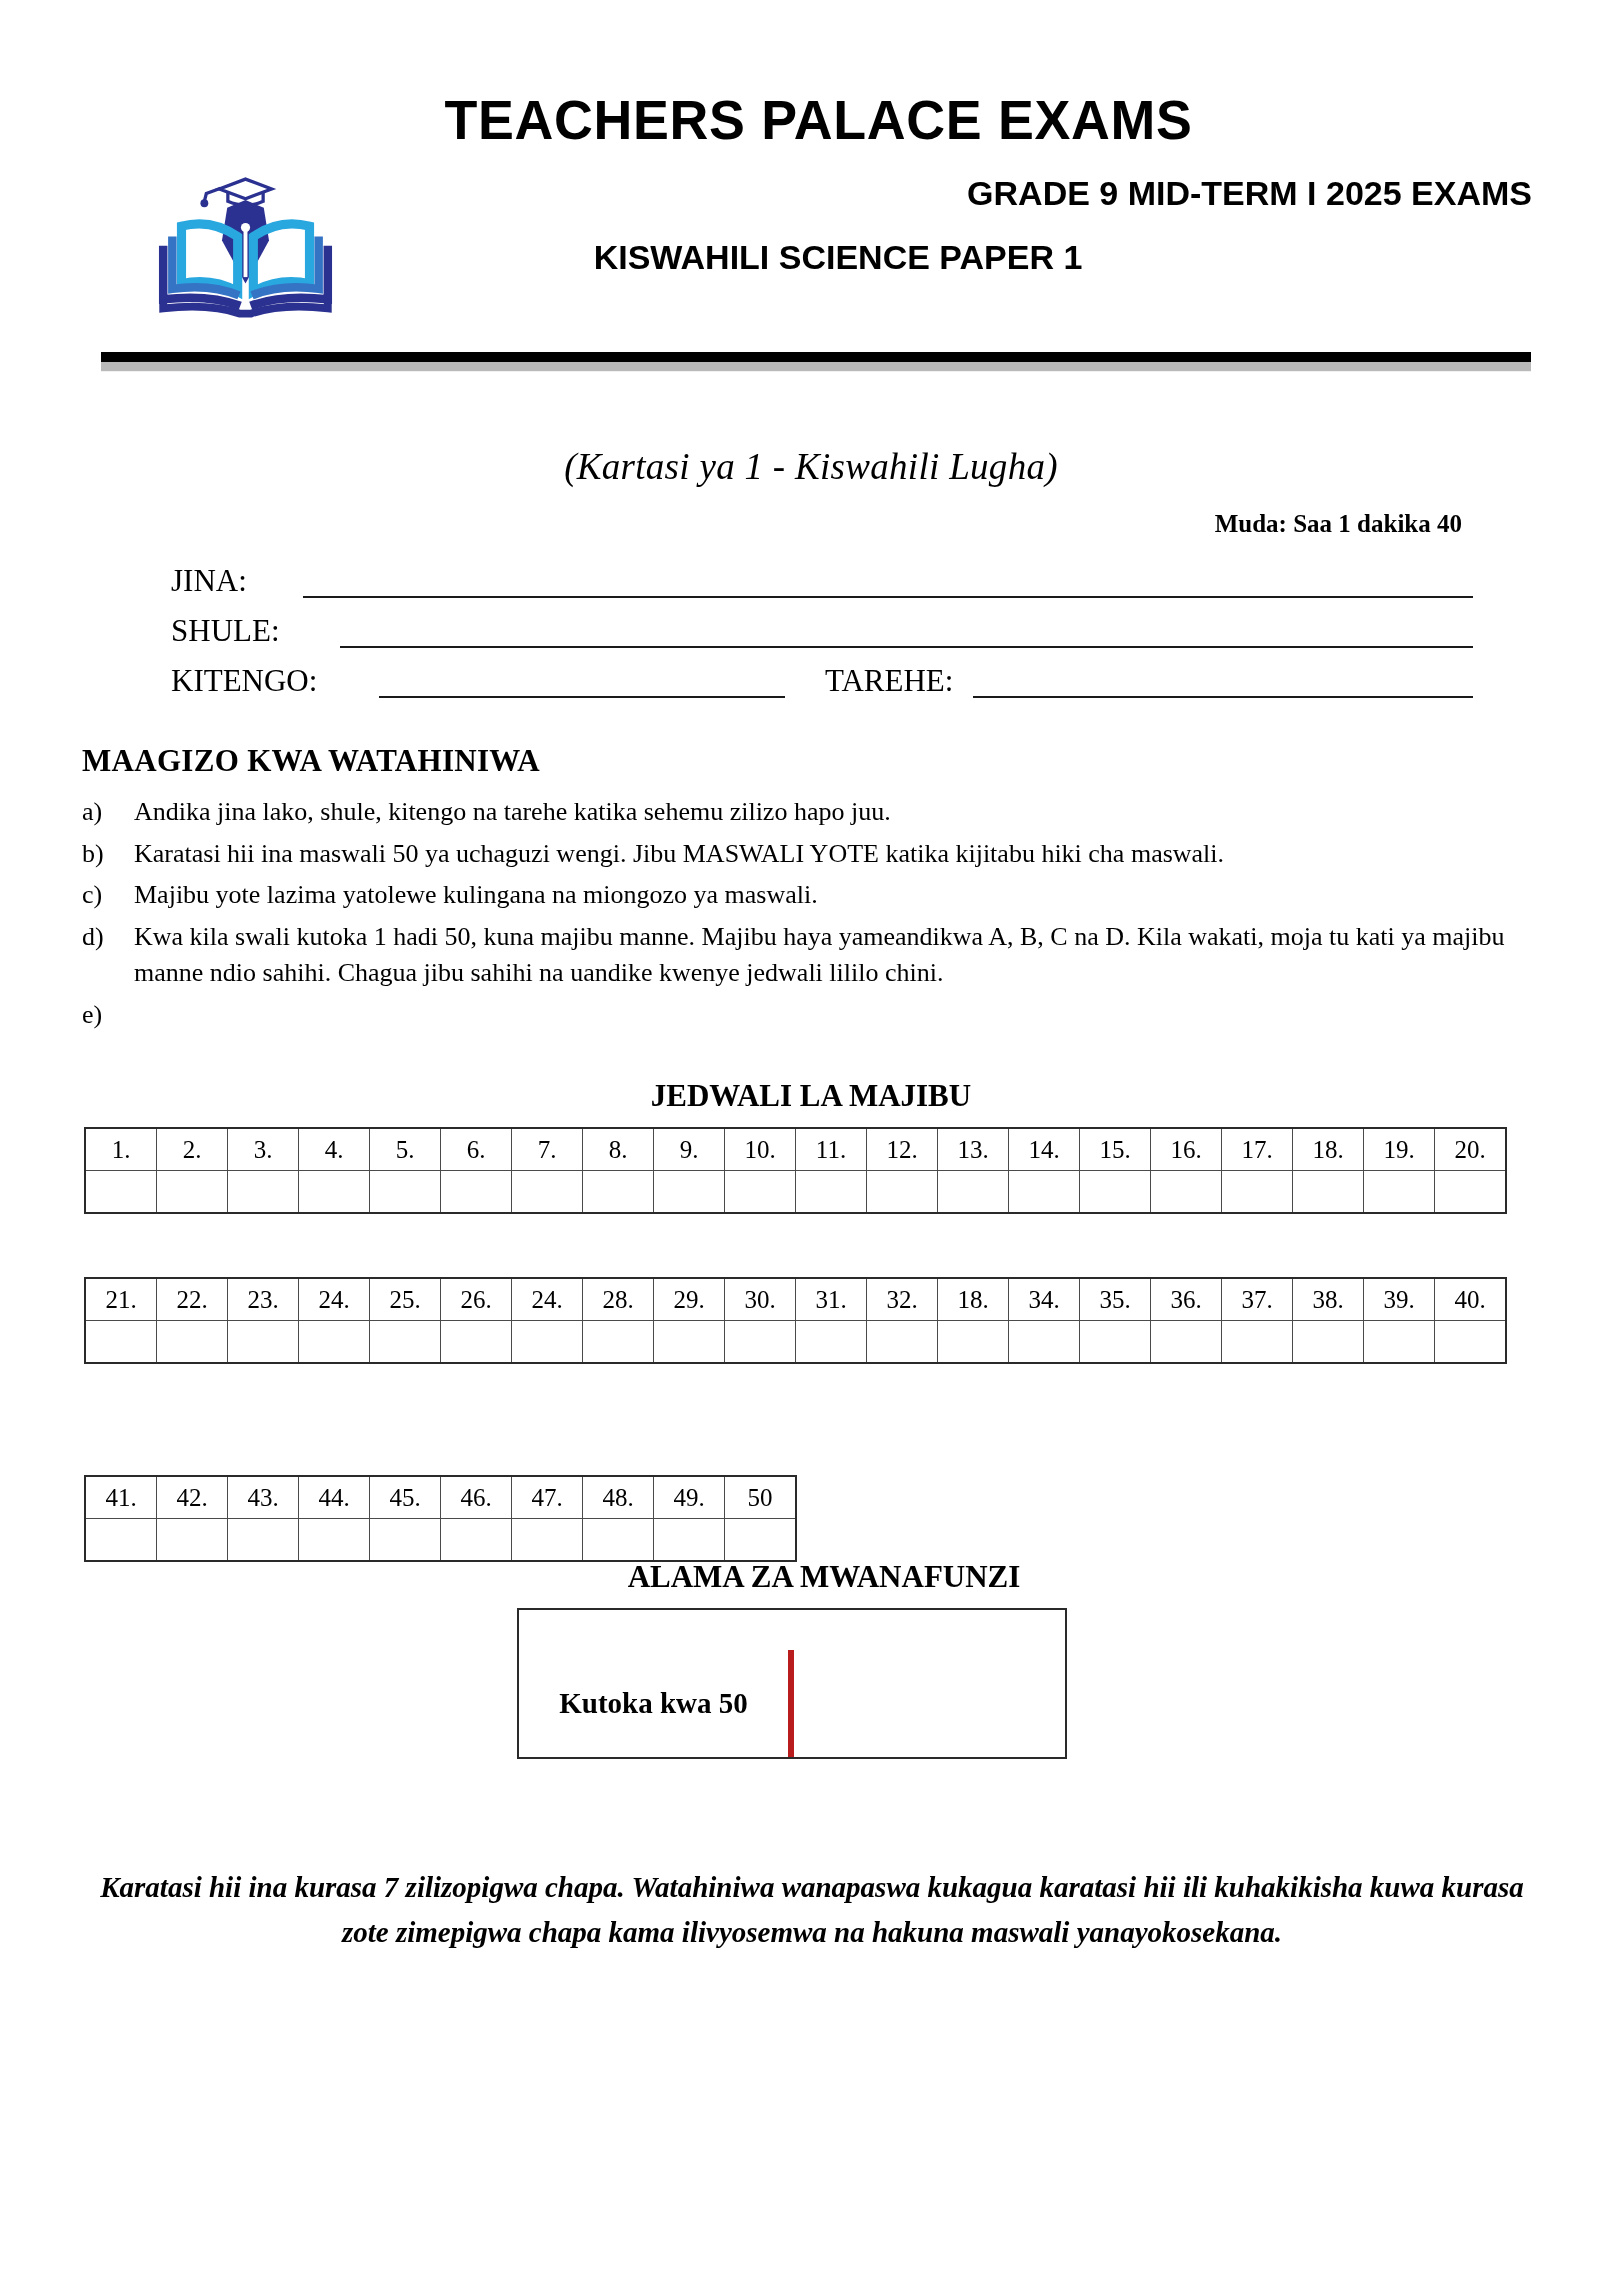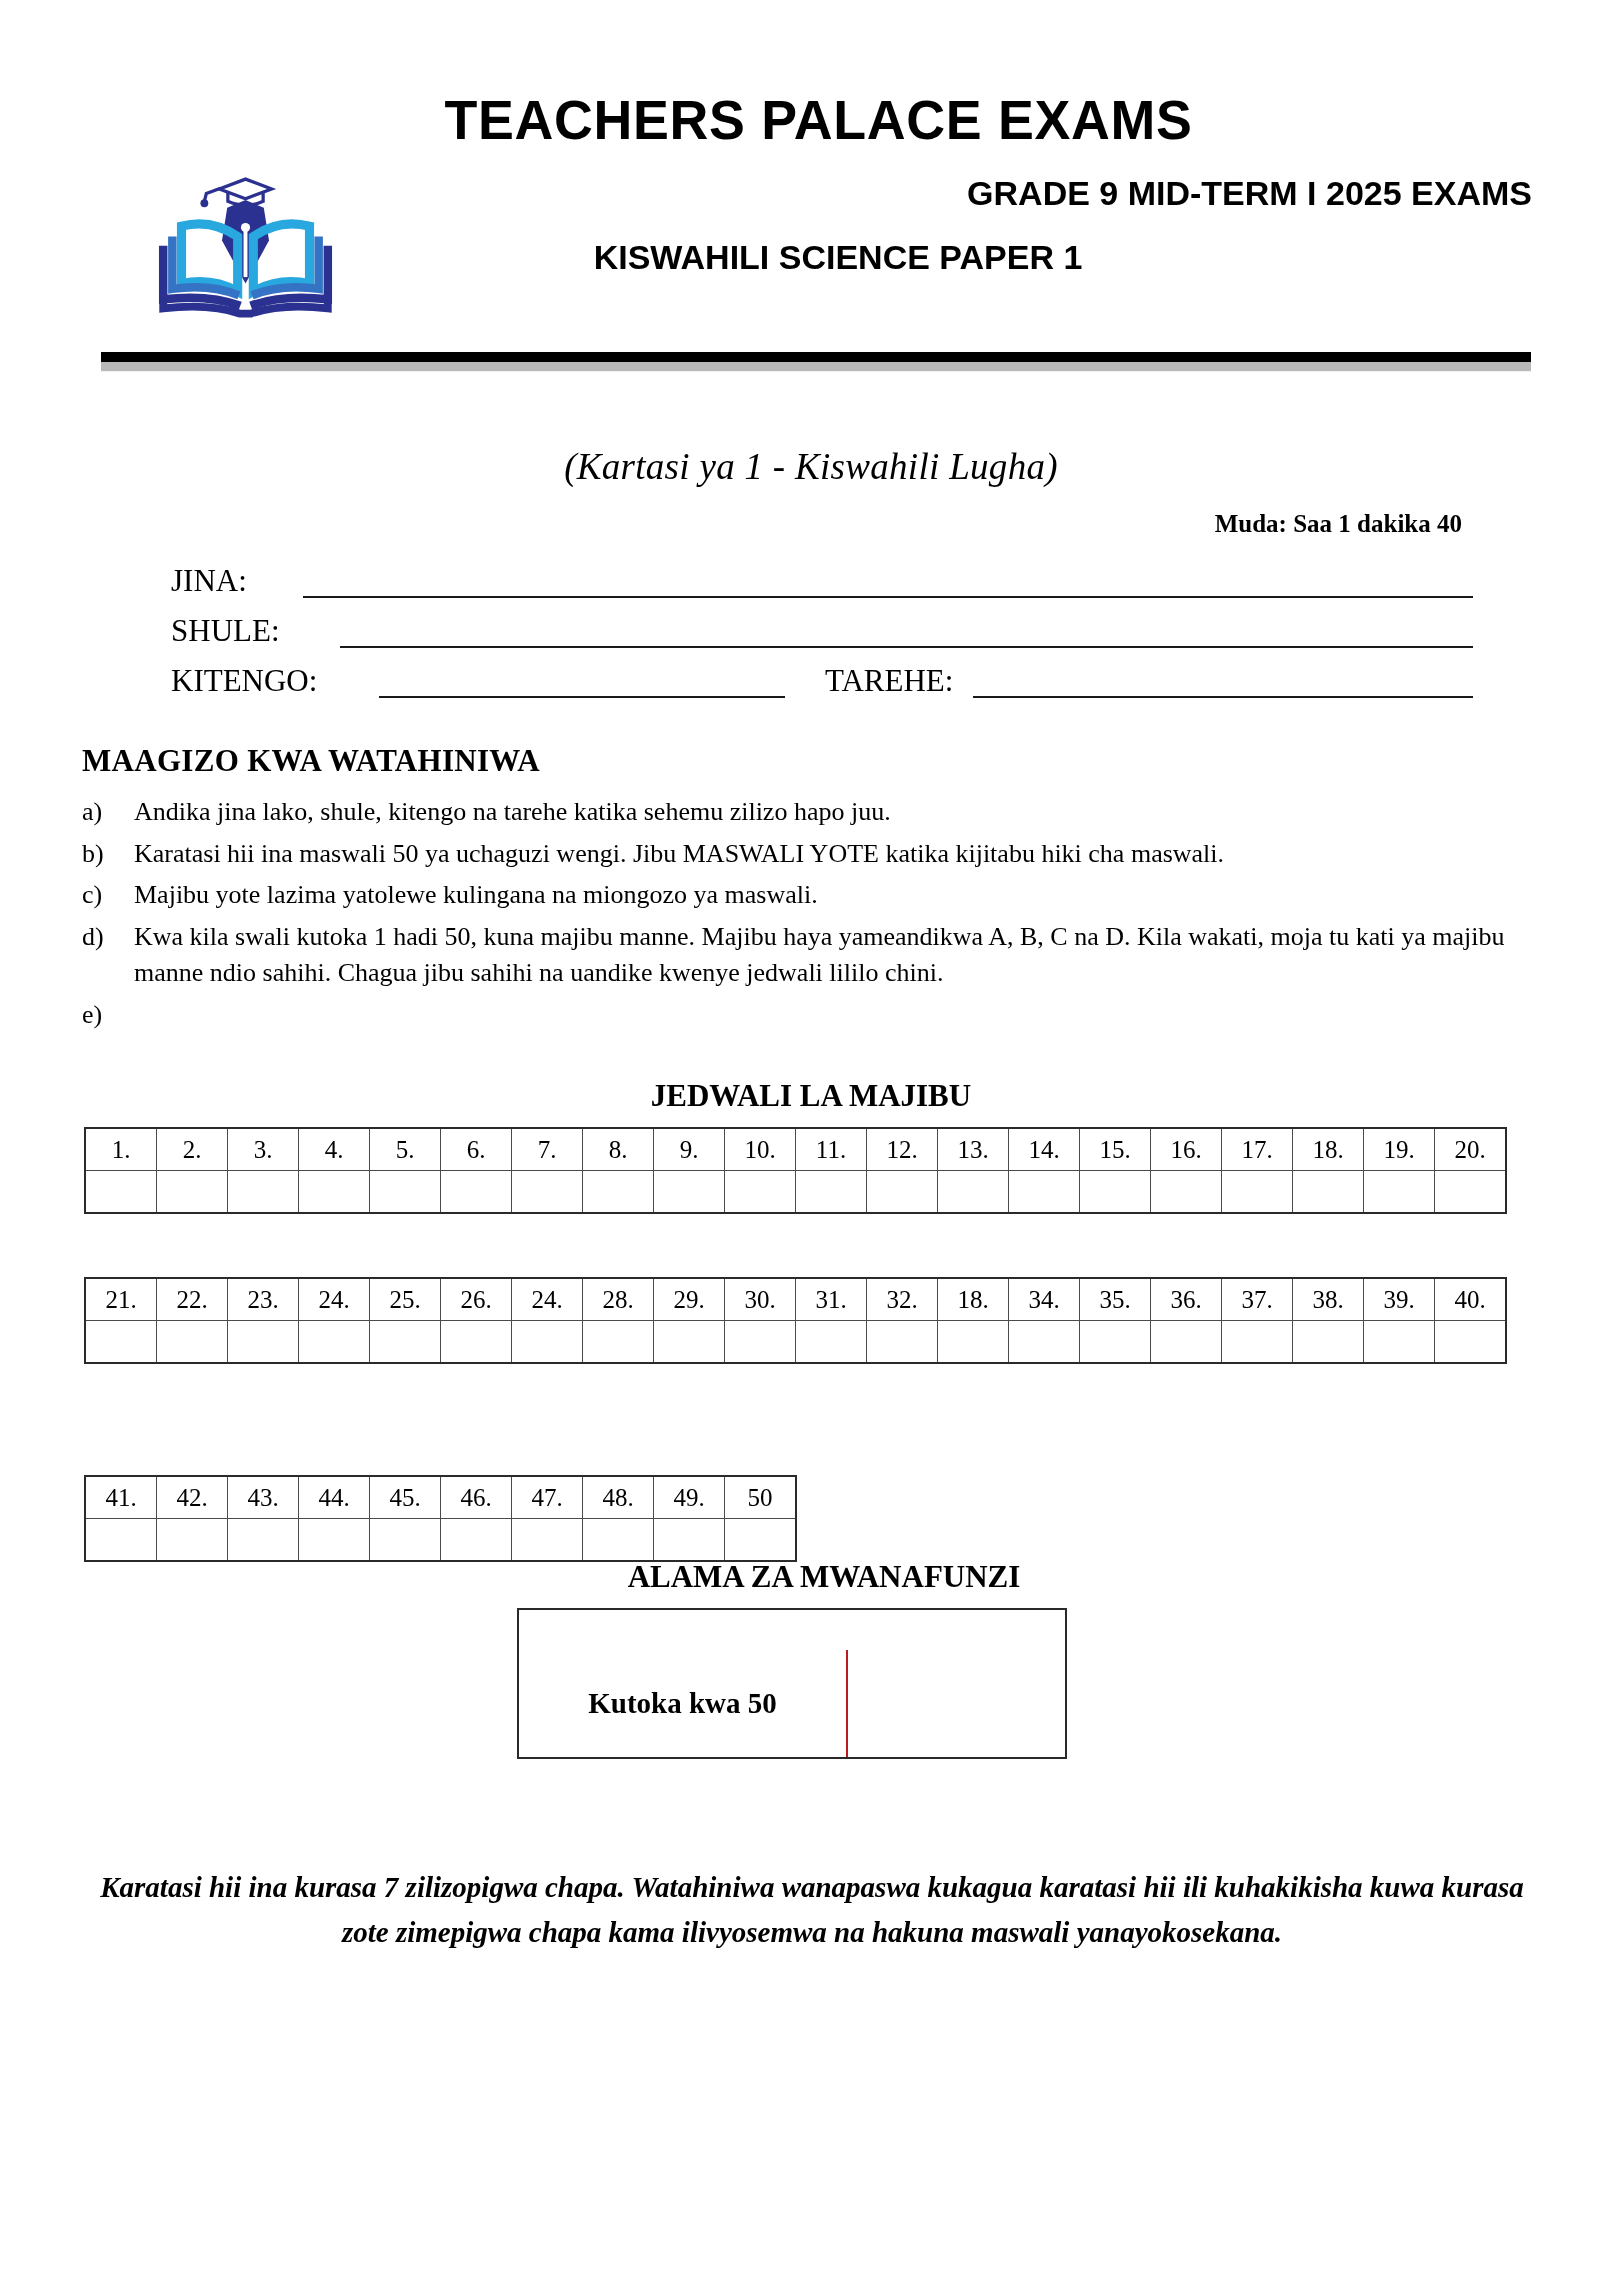--- a/index.html
+++ b/index.html
@@ -210,22 +210,22 @@
     position: absolute;
     left: 517px;
     top: 1608px;
     width: 550px;
     height: 151px;
     border: 2.6px solid #2a2a2a;
     box-sizing: border-box;
     display: flex;
   }
   .marks-label-cell {
-    width: 329px;
-    border-right: 2px solid #b91c1c;
+    width: 275px;
+    border-right: 6px solid #b91c1c;
     box-sizing: border-box;
     display: flex;
     align-items: center;
     justify-content: center;
     font-family: "Liberation Serif", serif;
     font-weight: bold;
     font-size: 29px;
     margin-top: 40px;
   }
   .marks-value-cell {

